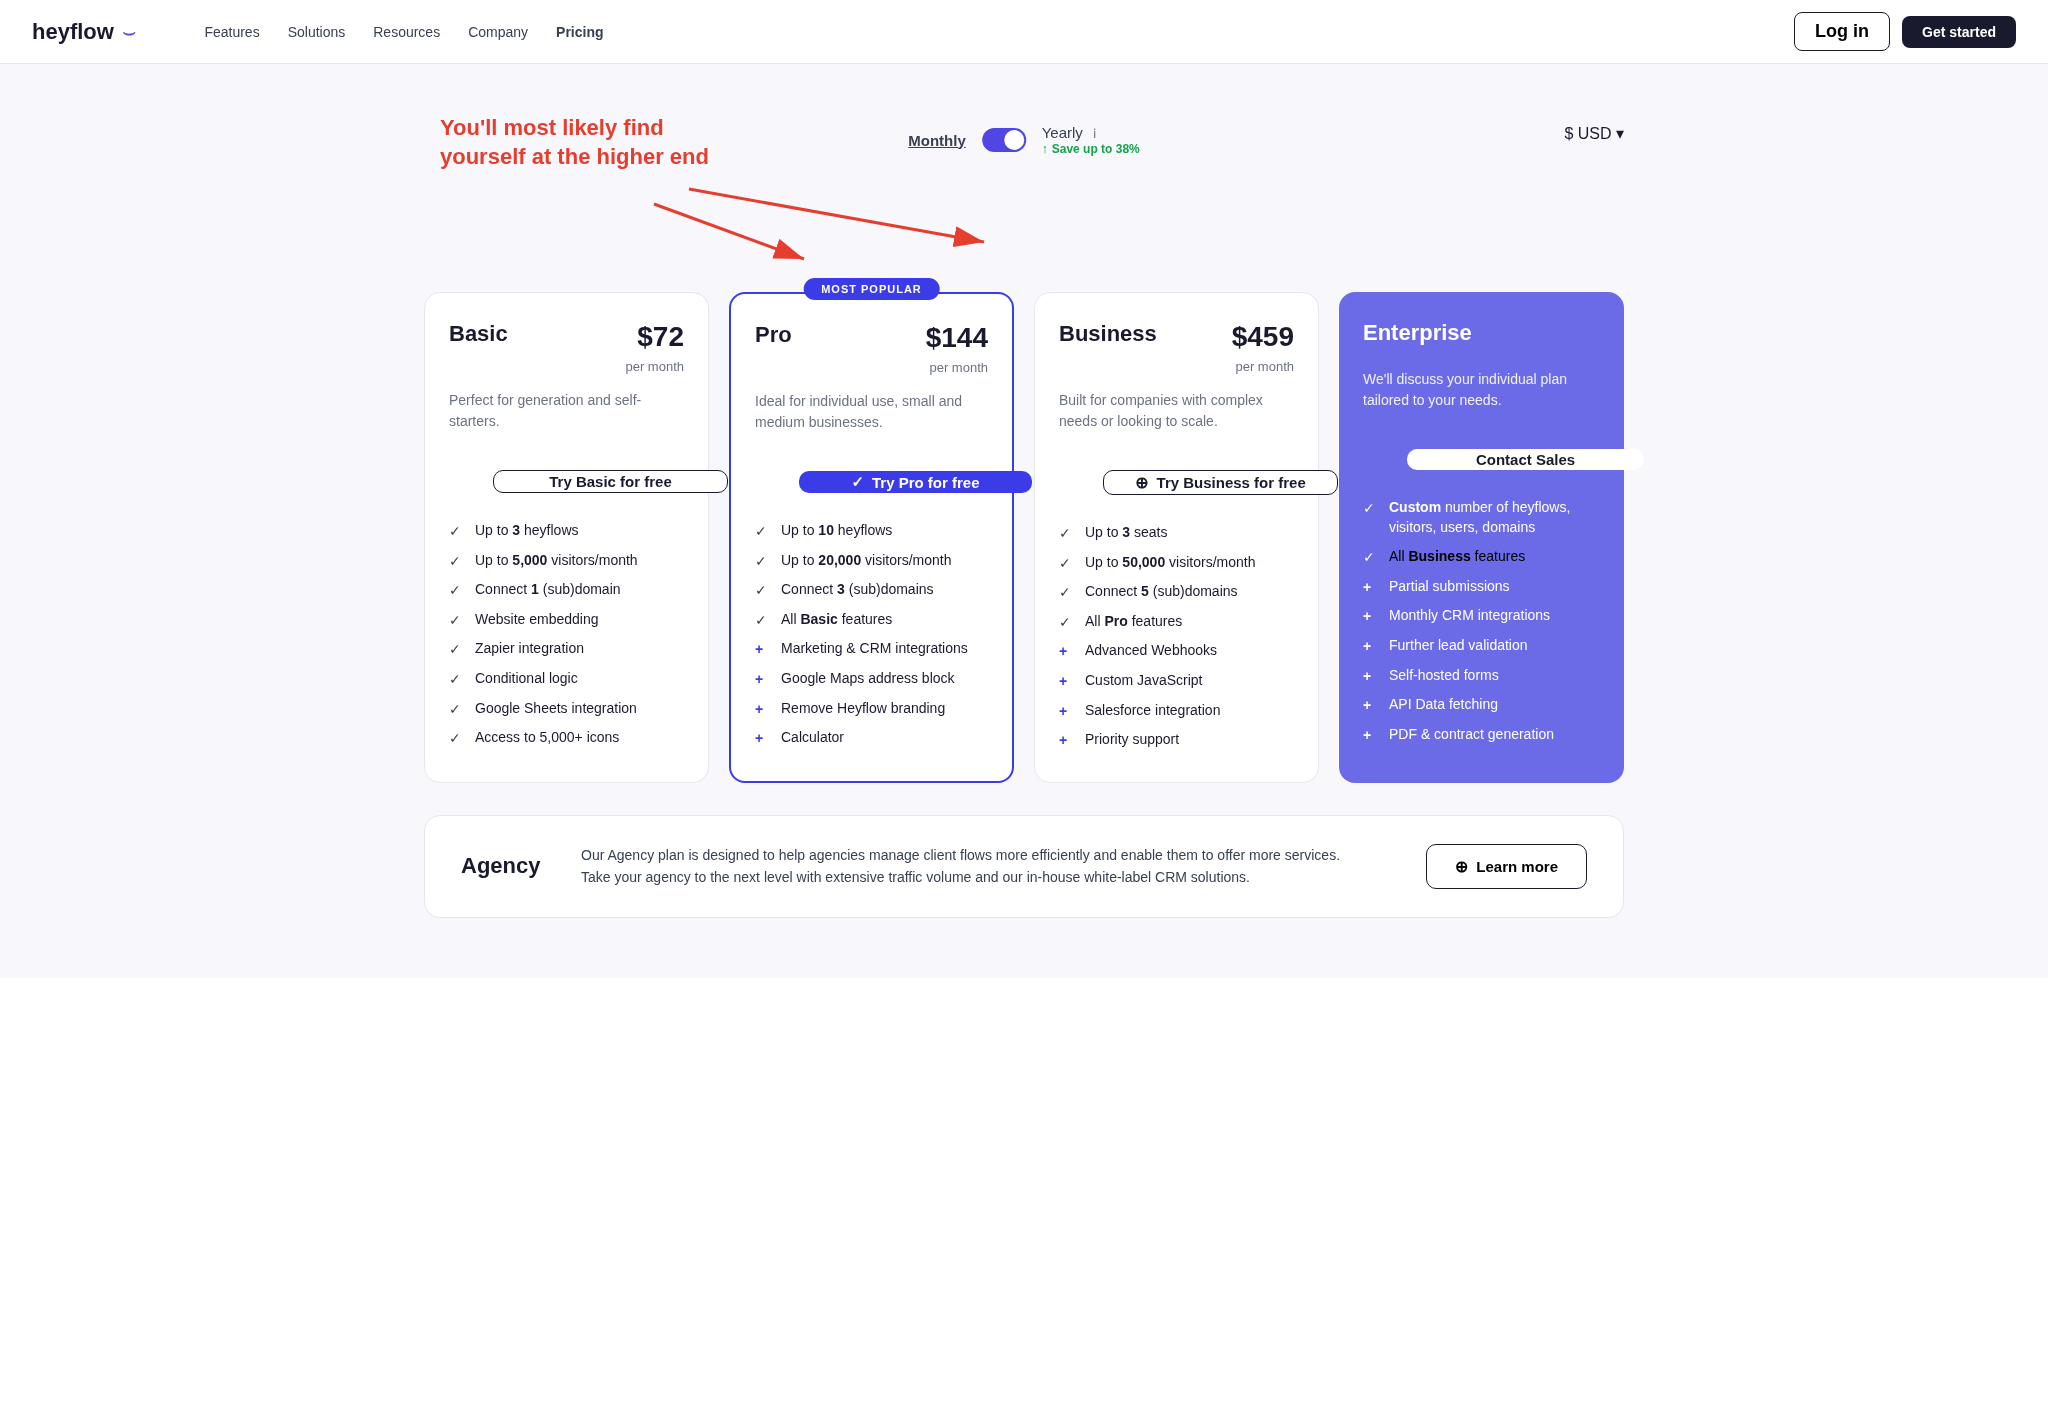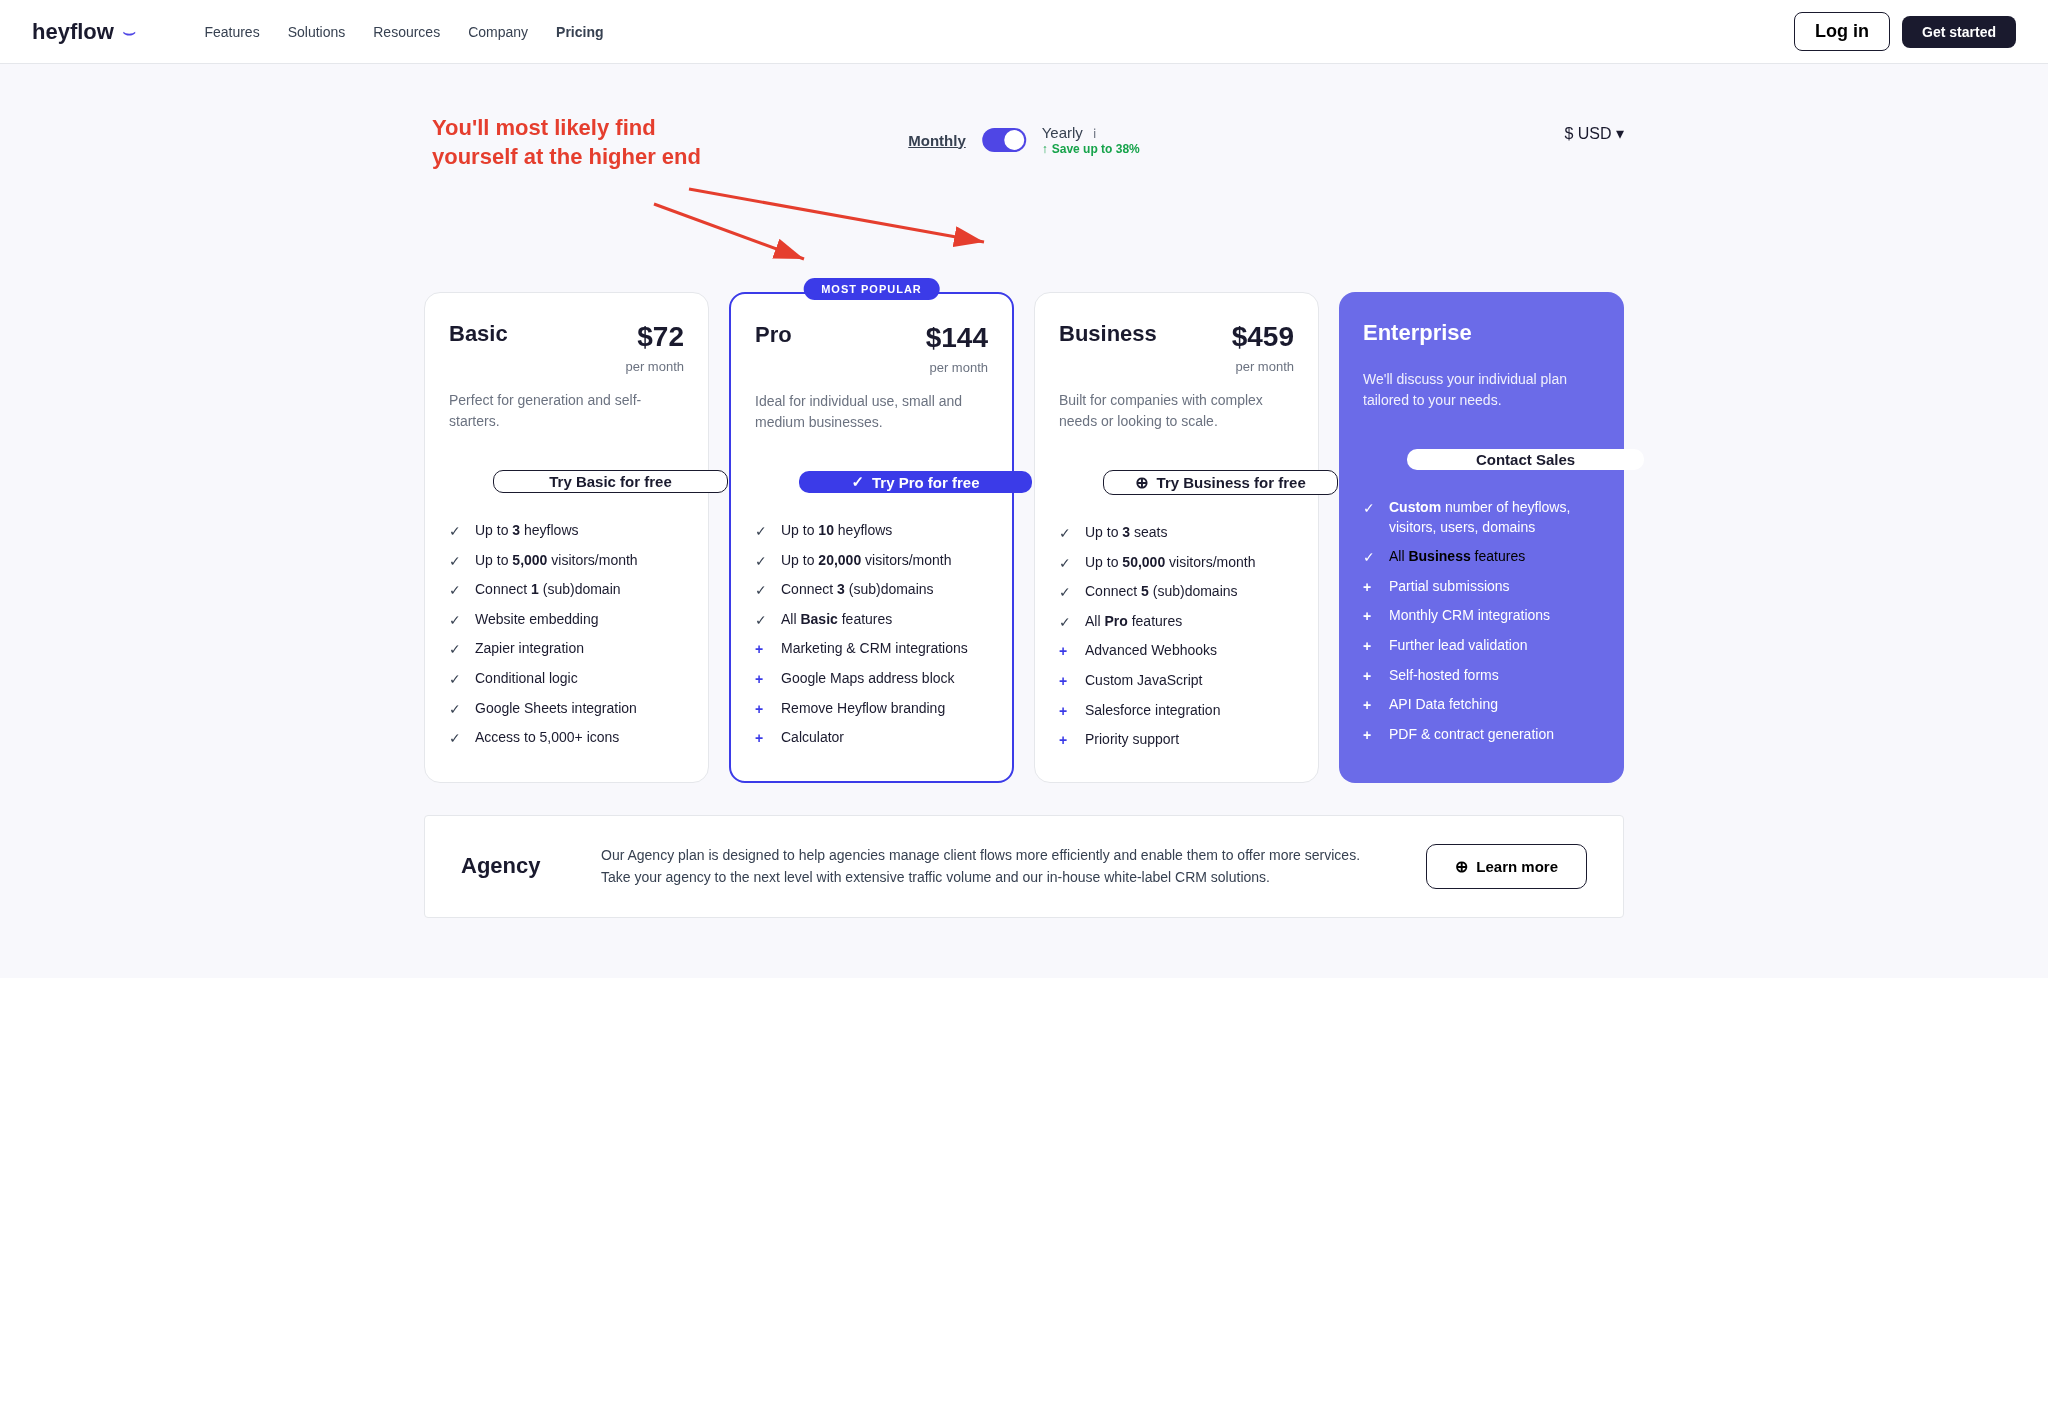--- a/index.html
+++ b/index.html
@@ -55,21 +55,21 @@
     
     .features-list { list-style: none; display: flex; flex-direction: column; gap: 10px; }
     .feature-item { display: flex; align-items: flex-start; gap: 10px; font-size: 14px; line-height: 1.4; }
     .feature-icon { flex-shrink: 0; width: 16px; height: 16px; margin-top: 1px; }
     .check-icon { color: #374151; }
     .enterprise-card .check-icon { color: #fff; }
     .plus-icon { color: #3b3be8; font-weight: 700; }
     .enterprise-card .plus-icon { color: #fff; }
 
     
-    .agency-banner { background: #fff; border-radius: 4px; padding: 28px 36px; margin: 32px auto 0; max-width: 1200px; display: flex; align-items: center; gap: 40px; border: 1.5px solid #e5e7eb; }
+    .agency-banner { background: #fff; border-radius: 16px; padding: 28px 36px; margin: 32px auto 0; max-width: 1200px; display: flex; align-items: center; gap: 20px; border: 1.5px solid #e5e7eb; }
     .agency-title { font-size: 22px; font-weight: 800; min-width: 100px; }
     .agency-desc { font-size: 14px; color: #374151; line-height: 1.6; flex: 1; }
     .btn-learnmore { border: 1.5px solid #1a1a2e; border-radius: 10px; padding: 12px 28px; font-size: 15px; font-weight: 600; background: #fff; cursor: pointer; white-space: nowrap; display: flex; align-items: center; gap: 8px; }
 
     
     .annotation-container { position: relative; max-width: 1200px; margin: 0 auto 8px; height: 180px; }
     .annotation-svg { position: absolute; top: 0; left: 0; width: 100%; height: 100%; pointer-events: none; }
   </style>
 </head>
 <body>
@@ -88,21 +88,21 @@
   </div>
   <div class="nav-actions">
     <button class="btn-login">Log in</button>
     <button class="btn-getstarted">Get started</button>
   </div>
 </nav>
 
 <div class="main">
 
   <div class="annotation-container">
-    <div style="position:absolute; left:8px; top:10px; max-width:310px; z-index:2;">
+    <div style="position:absolute; left:16px; top:10px; max-width:310px; z-index:2;">
       <span style="color:#e53e2e; font-size:22px; font-weight:700; line-height:1.3;">You'll most likely find yourself at the higher end</span>
     </div>
 
     <svg class="annotation-svg" viewBox="0 0 1200 180" xmlns="http://www.w3.org/2000/svg">
 
       <defs>
         <marker id="arrowhead1" markerWidth="10" markerHeight="7" refX="10" refY="3.5" orient="auto">
           <polygon points="0 0, 10 3.5, 0 7" fill="#e53e2e"></polygon>
         </marker>
         <marker id="arrowhead2" markerWidth="10" markerHeight="7" refX="10" refY="3.5" orient="auto">

